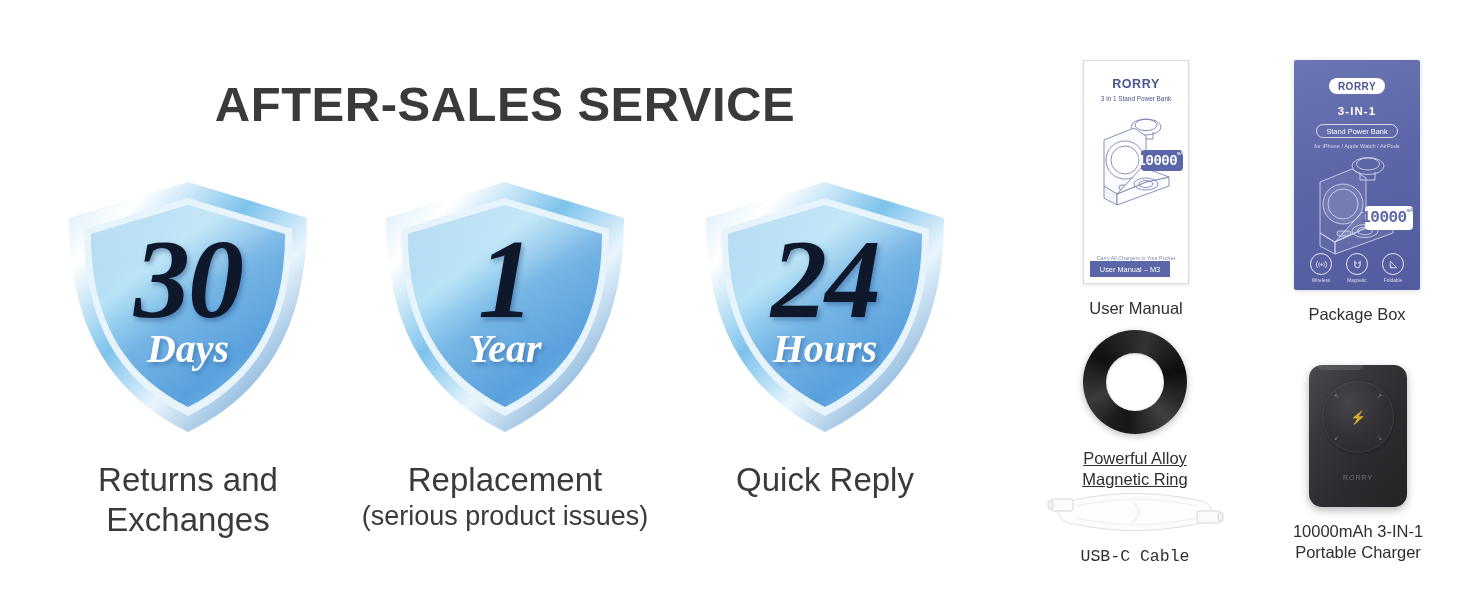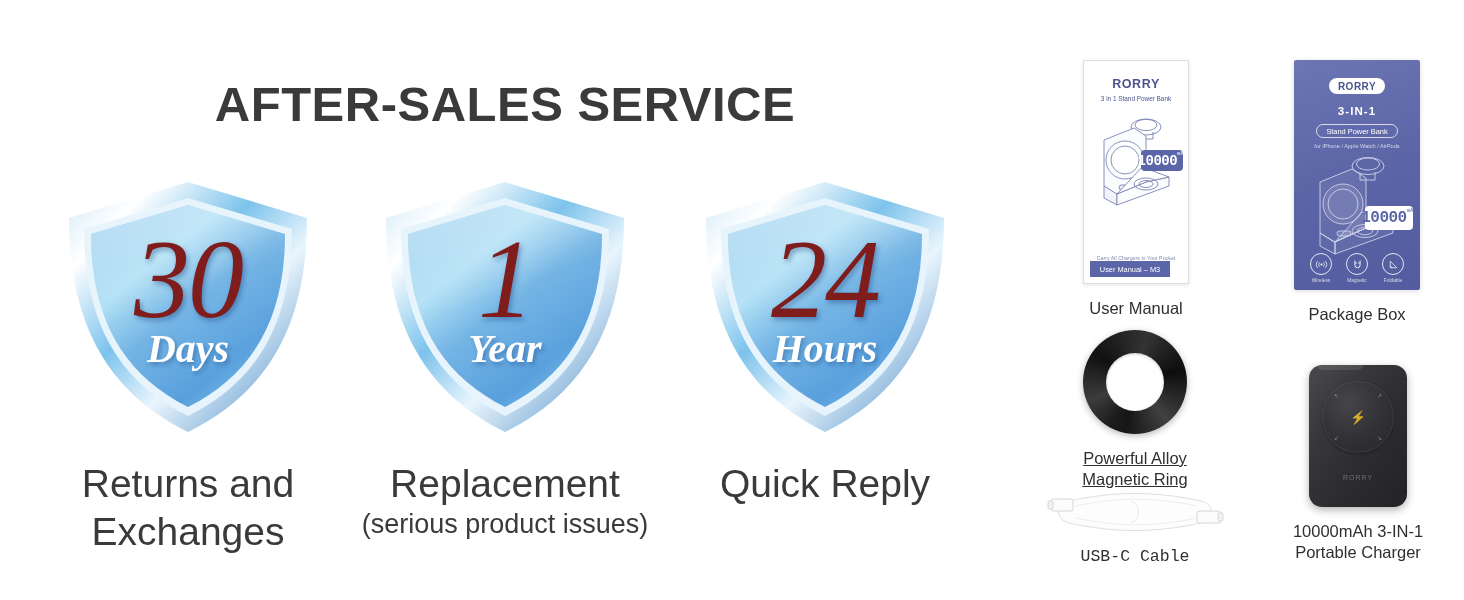--- a/index.html
+++ b/index.html
@@ -60,42 +60,42 @@
     top: 0; bottom: 0;
     display: flex;
     flex-direction: column;
     align-items: center;
     justify-content: center;
     pointer-events: none;
   }
   .shield-big {
     font-family: "Liberation Serif", serif;
     font-style: italic;
-    font-weight: normal;
+    font-weight: bold;
     font-size: 112px;
     line-height: 0.86;
-    color: #7f1d1d;
+    color: #0f172a;
     text-shadow: 2px 3px 5px rgba(30,70,130,0.45);
     margin-top: -14px;
     letter-spacing: -2px;
   }
   .shield-sub {
     font-family: "Liberation Serif", serif;
     font-style: italic;
     font-weight: bold;
     font-size: 40px;
     line-height: 1;
     color: #ffffff;
     text-shadow: 2px 3px 4px rgba(30,70,130,0.40);
     margin-top: 2px;
   }
 
   .service-caption {
     margin-top: 24px;
-    font-size: 39px;
+    font-size: 33px;
     line-height: 1.22;
     color: #3a3a3a;
     font-family: "Liberation Sans", sans-serif;
   }
   .service-subcaption {
     font-size: 27px;
     line-height: 1.2;
     color: #3a3a3a;
     font-family: "Liberation Sans", sans-serif;
   }

